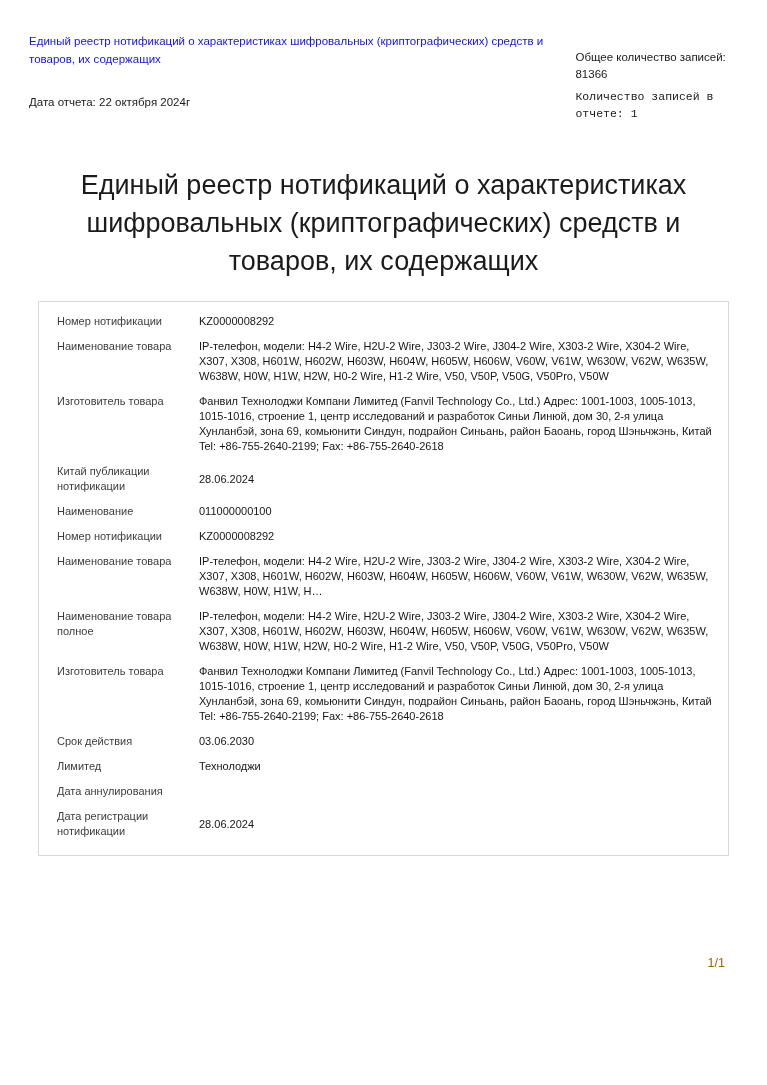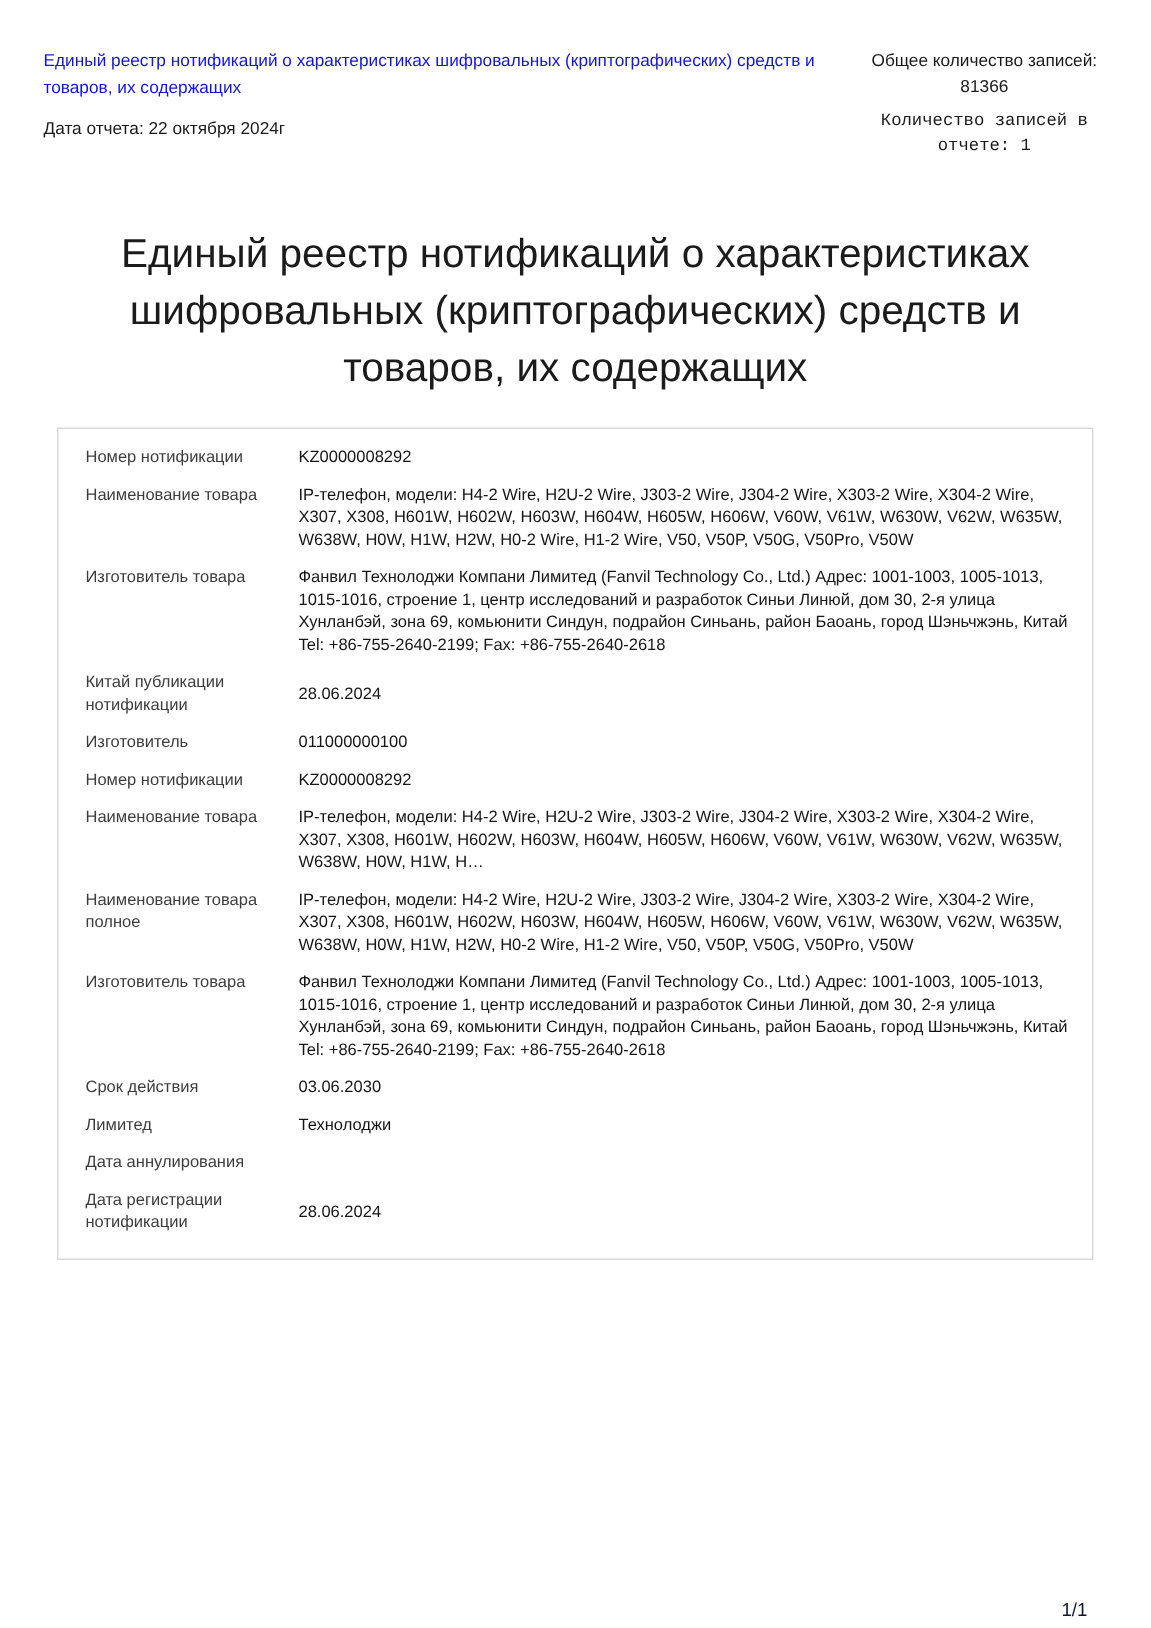--- a/index.html
+++ b/index.html
@@ -27,31 +27,32 @@
   }
   .registry-link {
     color: #1414dd;
     font-size: 11.5px;
     line-height: 17.5px;
     text-decoration: none;
     display: block;
     cursor: pointer;
   }
   .report-date {
-    margin-top: 11px;
+    margin-top: 27px;
     font-size: 11.5px;
     line-height: 15px;
     color: #1a1a1a;
   }
   .header-right {
     width: 162px;
-    text-align: center;
+    text-align: left;
     font-size: 11.5px;
     line-height: 16.5px;
     color: #1a1a1a;
+    margin-top: 16px;
   }
   .header-right .block {
     white-space: pre-line;
   }
   .header-right .block + .block {
     margin-top: 7px;
     font-family: Liberation Mono, monospace;
   }
   
   .page-title {
@@ -84,24 +85,24 @@
   }
   td.cell-value {
     padding: 5px 14px 5px 0;
     vertical-align: middle;
     line-height: 15px;
     color: #161616;
   }
   
   .page-indicator {
     position: absolute;
-    top: 1066px;
+    top: 956px;
     right: 42px;
     font-size: 12.5px;
-    color: #0f172a;
+    color: #a16207;
   }
 </style>
 </head>
 <body>
 
 <div class="header">
   <div class="header-left">
     <a class="registry-link">Единый реестр нотификаций о характеристиках шифровальных (криптографических) средств и товаров, их содержащих</a>
     <div class="report-date">Дата отчета: 22 октября 2024г</div>
   </div>
@@ -132,21 +133,21 @@
     <td class="cell-label">Изготовитель товара</td>
     <td class="cell-value">Фанвил Технолоджи Компани Лимитед (Fanvil Technology Co., Ltd.) Адрес: 1001-1003, 1005-1013, 1015-1016, строение 1, центр исследований и разработок Синьи Линюй, дом 30, 2-я улица Хунланбэй, зона 69, комьюнити Синдун, подрайон Синьань, район Баоань, город Шэньчжэнь, Китай Tel: +86-755-2640-2199; Fax: +86-755-2640-2618</td>
   </tr>
 
   <tr class="row">
     <td class="cell-label">Китай публикации нотификации</td>
     <td class="cell-value">28.06.2024</td>
   </tr>
 
   <tr class="row">
-    <td class="cell-label">Изготовитель</td>
+    <td class="cell-label">Наименование</td>
     <td class="cell-value">011000000100</td>
   </tr>
 
   <tr class="row">
     <td class="cell-label">Номер нотификации</td>
     <td class="cell-value">KZ0000008292</td>
   </tr>
 
   <tr class="row">
     <td class="cell-label">Наименование товара</td>

